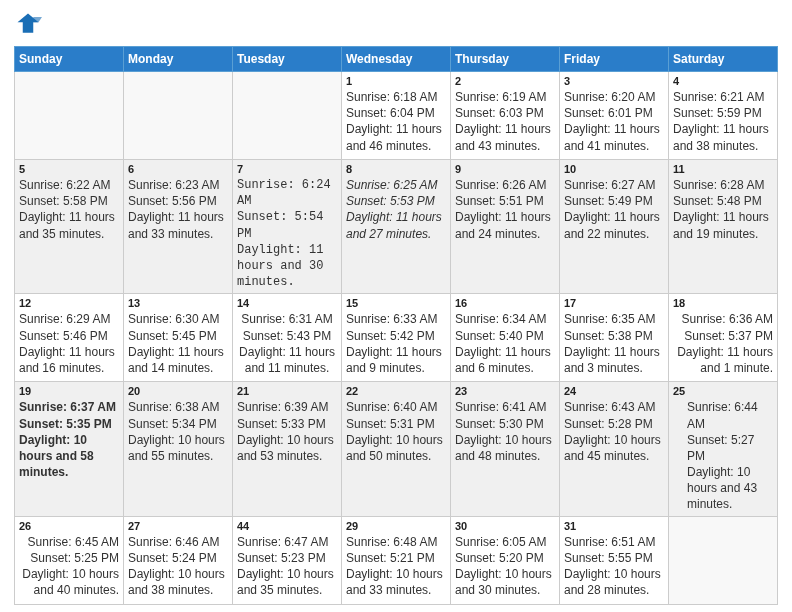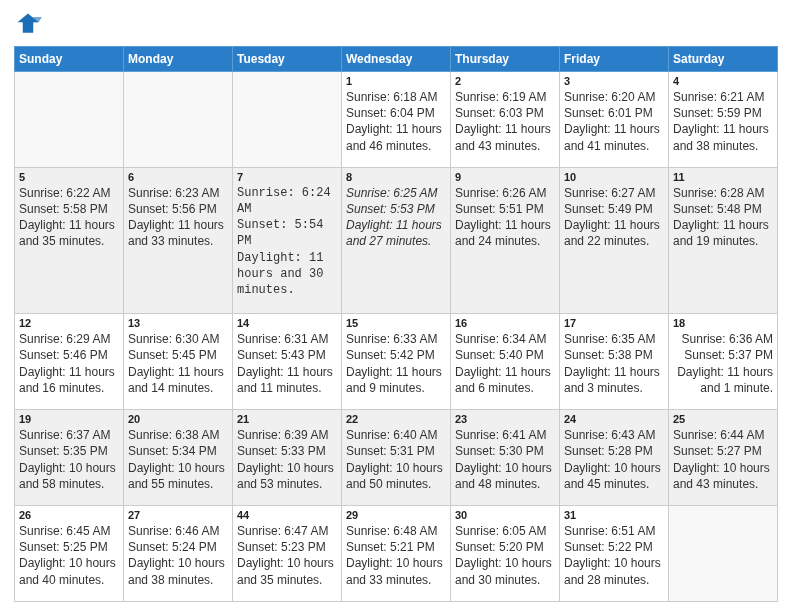--- a/index.html
+++ b/index.html
@@ -211,21 +211,21 @@
 Daylight: 11 hours and 16 minutes.</div>
           </td>
           <td>
             <span class="day-num">13</span>
             <div class="cell-text" style="white-space: pre-line;">Sunrise: 6:30 AM
 Sunset: 5:45 PM
 Daylight: 11 hours and 14 minutes.</div>
           </td>
           <td>
             <span class="day-num">14</span>
-            <div class="cell-text" style="white-space: pre-line;">Sunrise: 6:31 AM
+            <div class="cell-text" style="white-space: pre-line; text-align: center;">Sunrise: 6:31 AM
 Sunset: 5:43 PM
 Daylight: 11 hours and 11 minutes.</div>
           </td>
           <td>
             <span class="day-num">15</span>
             <div class="cell-text" style="white-space: pre-line;">Sunrise: 6:33 AM
 Sunset: 5:42 PM
 Daylight: 11 hours and 9 minutes.</div>
           </td>
           <td>
@@ -243,21 +243,21 @@
           <td>
             <span class="day-num">18</span>
             <div class="cell-text" style="white-space: pre-line; text-align: right;">Sunrise: 6:36 AM
 Sunset: 5:37 PM
 Daylight: 11 hours and 1 minute.</div>
           </td>
         </tr>
         <tr class="row-shaded">
           <td>
             <span class="day-num">19</span>
-            <div class="cell-text" style="white-space: pre-line;">Sunrise: 6:37 AM
+            <div class="cell-text" style="white-space: pre-line; font-weight: bold;">Sunrise: 6:37 AM
 Sunset: 5:35 PM
 Daylight: 10 hours and 58 minutes.</div>
           </td>
           <td>
             <span class="day-num">20</span>
             <div class="cell-text" style="white-space: pre-line;">Sunrise: 6:38 AM
 Sunset: 5:34 PM
 Daylight: 10 hours and 55 minutes.</div>
           </td>
           <td>
@@ -279,29 +279,29 @@
 Daylight: 10 hours and 48 minutes.</div>
           </td>
           <td>
             <span class="day-num">24</span>
             <div class="cell-text" style="white-space: pre-line;">Sunrise: 6:43 AM
 Sunset: 5:28 PM
 Daylight: 10 hours and 45 minutes.</div>
           </td>
           <td>
             <span class="day-num">25</span>
-            <div class="cell-text" style="white-space: pre-line;">Sunrise: 6:44 AM
+            <div class="cell-text" style="white-space: pre-line; margin-left: 14px;">Sunrise: 6:44 AM
 Sunset: 5:27 PM
 Daylight: 10 hours and 43 minutes.</div>
           </td>
         </tr>
         <tr>
           <td>
             <span class="day-num">26</span>
-            <div class="cell-text" style="white-space: pre-line;">Sunrise: 6:45 AM
+            <div class="cell-text" style="white-space: pre-line; text-align: right;">Sunrise: 6:45 AM
 Sunset: 5:25 PM
 Daylight: 10 hours and 40 minutes.</div>
           </td>
           <td>
             <span class="day-num">27</span>
             <div class="cell-text" style="white-space: pre-line;">Sunrise: 6:46 AM
 Sunset: 5:24 PM
 Daylight: 10 hours and 38 minutes.</div>
           </td>
           <td>
@@ -318,20 +318,20 @@
           </td>
           <td>
             <span class="day-num">30</span>
             <div class="cell-text" style="white-space: pre-line;">Sunrise: 6:05 AM
 Sunset: 5:20 PM
 Daylight: 10 hours and 30 minutes.</div>
           </td>
           <td>
             <span class="day-num">31</span>
             <div class="cell-text" style="white-space: pre-line;">Sunrise: 6:51 AM
-Sunset: 5:22 PM
+Sunset: 5:55 PM
 Daylight: 10 hours and 28 minutes.</div>
           </td>
           <td class="empty"></td>
         </tr>
       </tbody>
   </table>
 </div>
 
 </body></html>

